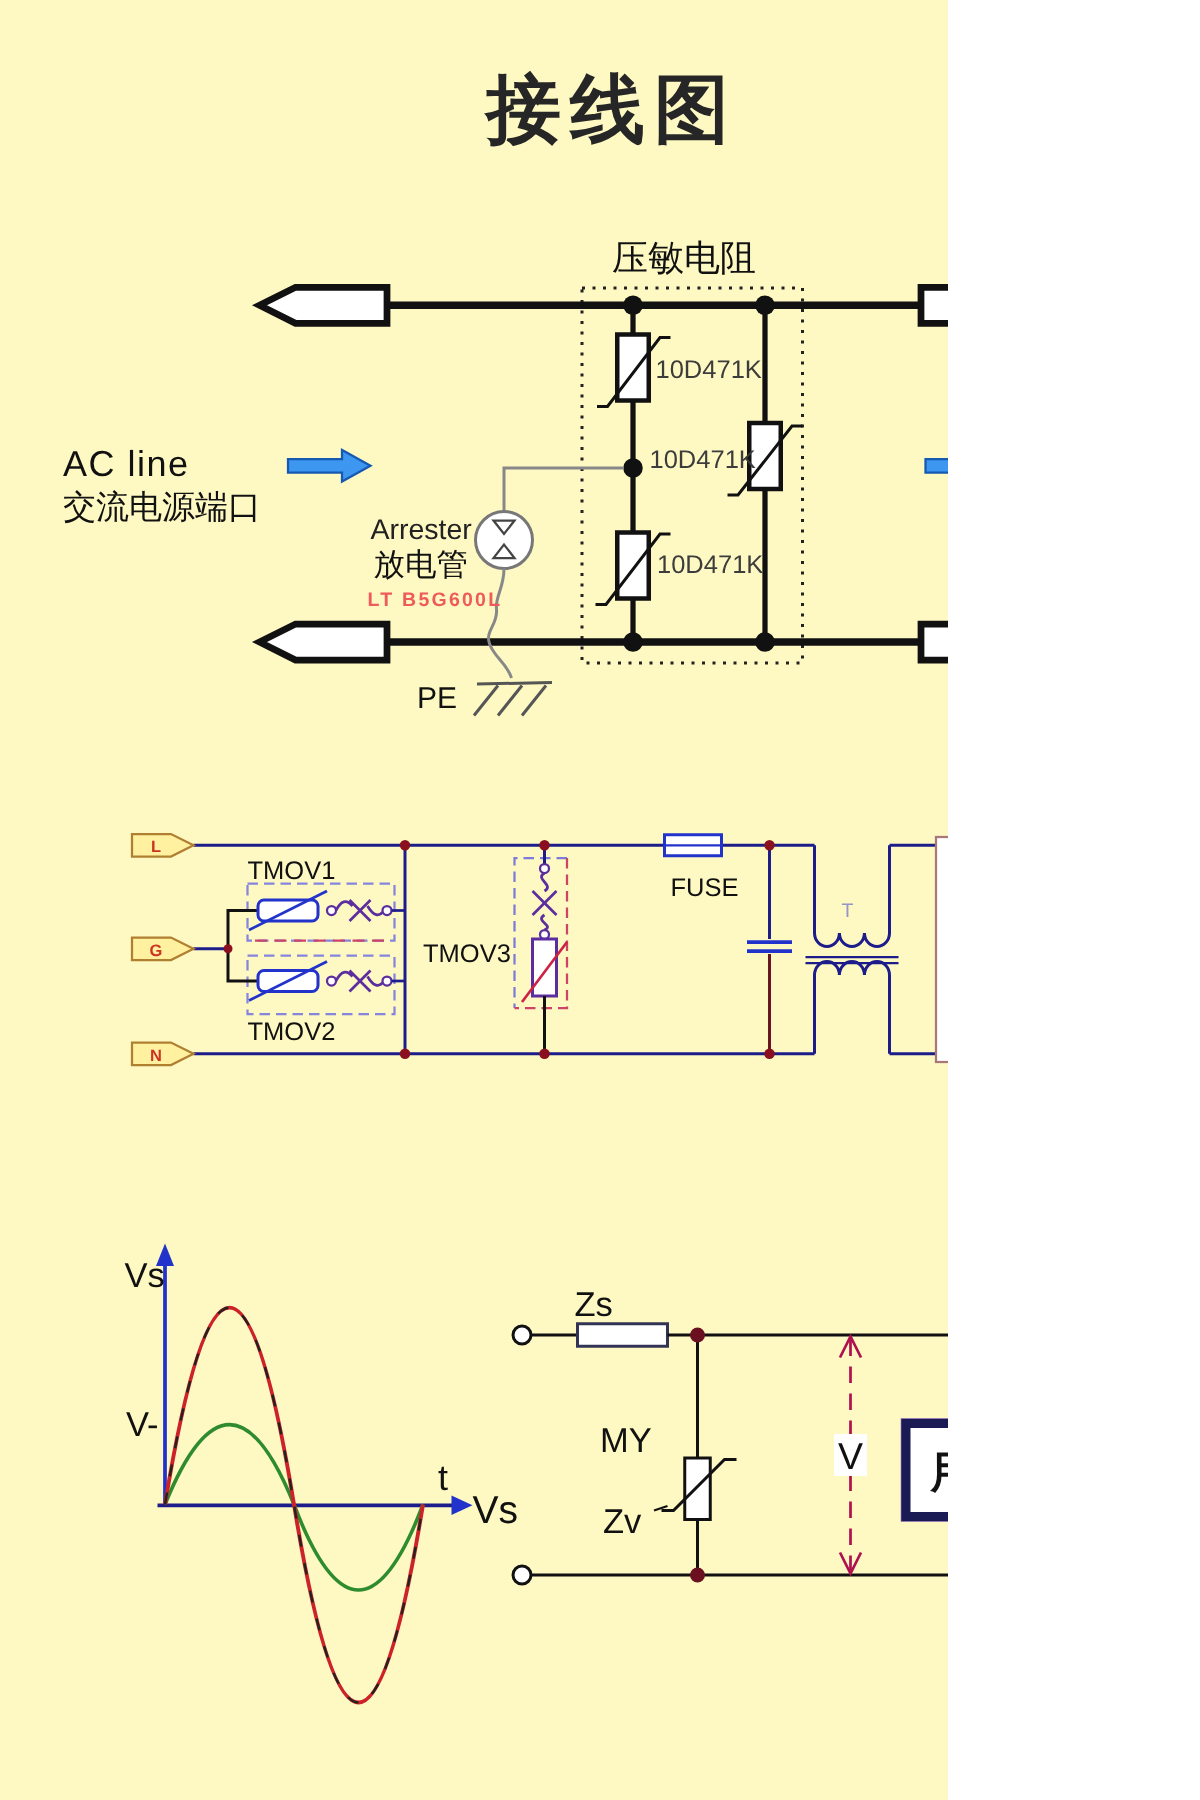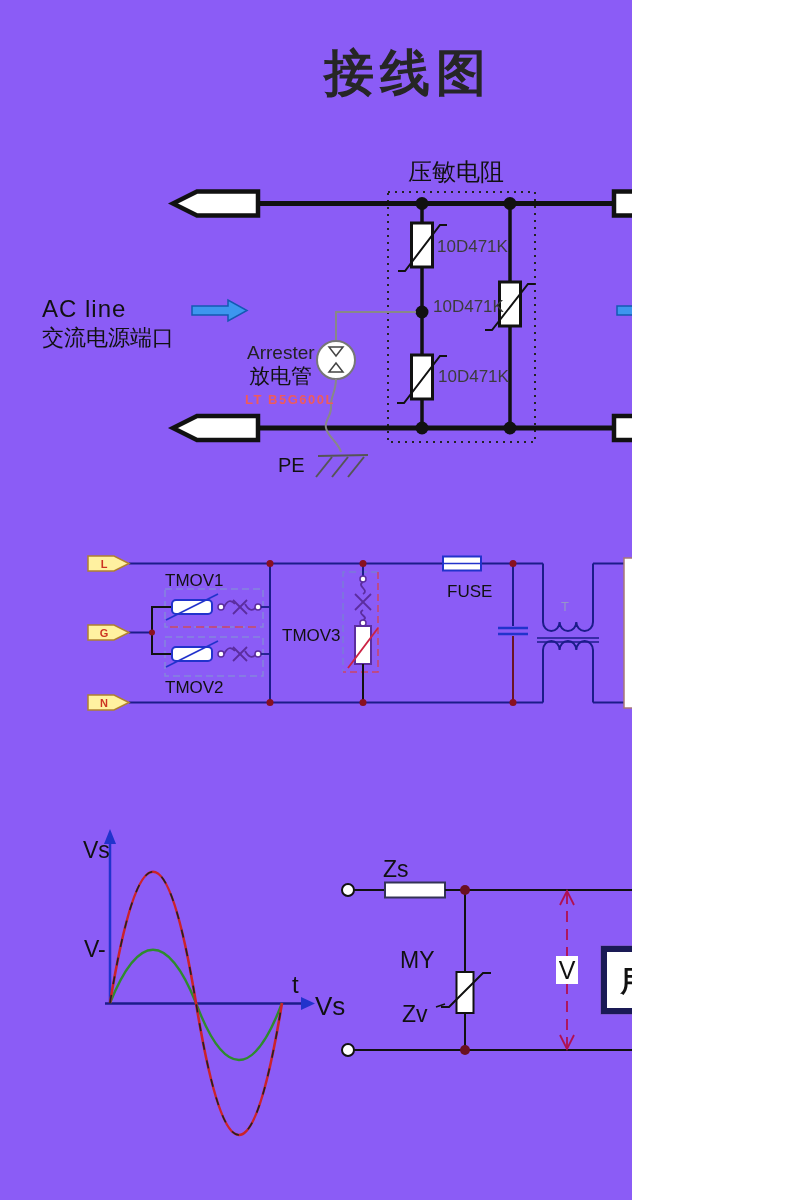--- a/index.html
+++ b/index.html
@@ -1,16 +1,16 @@
 <!DOCTYPE html>
 <html><head>
 <meta charset="utf-8">
 <style>
   html,body{margin:0;padding:0;background:#ffffff;}
-  #page{position:relative;width:632px;height:1200px;background:#8b5cf6;overflow:hidden;
+  #page{position:relative;width:632px;height:1200px;background:#fef9c3;overflow:hidden;
         font-family:"Liberation Sans","DejaVu Sans",sans-serif;}
   #main-title{position:absolute;left:0;top:40px;width:800px;text-align:center;
         font-size:50px;font-weight:bold;color:#262626;letter-spacing:6px;
         transform:translateX(8px);font-family:"Liberation Sans","DejaVu Sans",sans-serif;}
   svg{position:absolute;left:0;top:0;}
   svg text{font-family:"Liberation Sans","DejaVu Sans",sans-serif;}
 </style>
 </head>
 <body>
 

